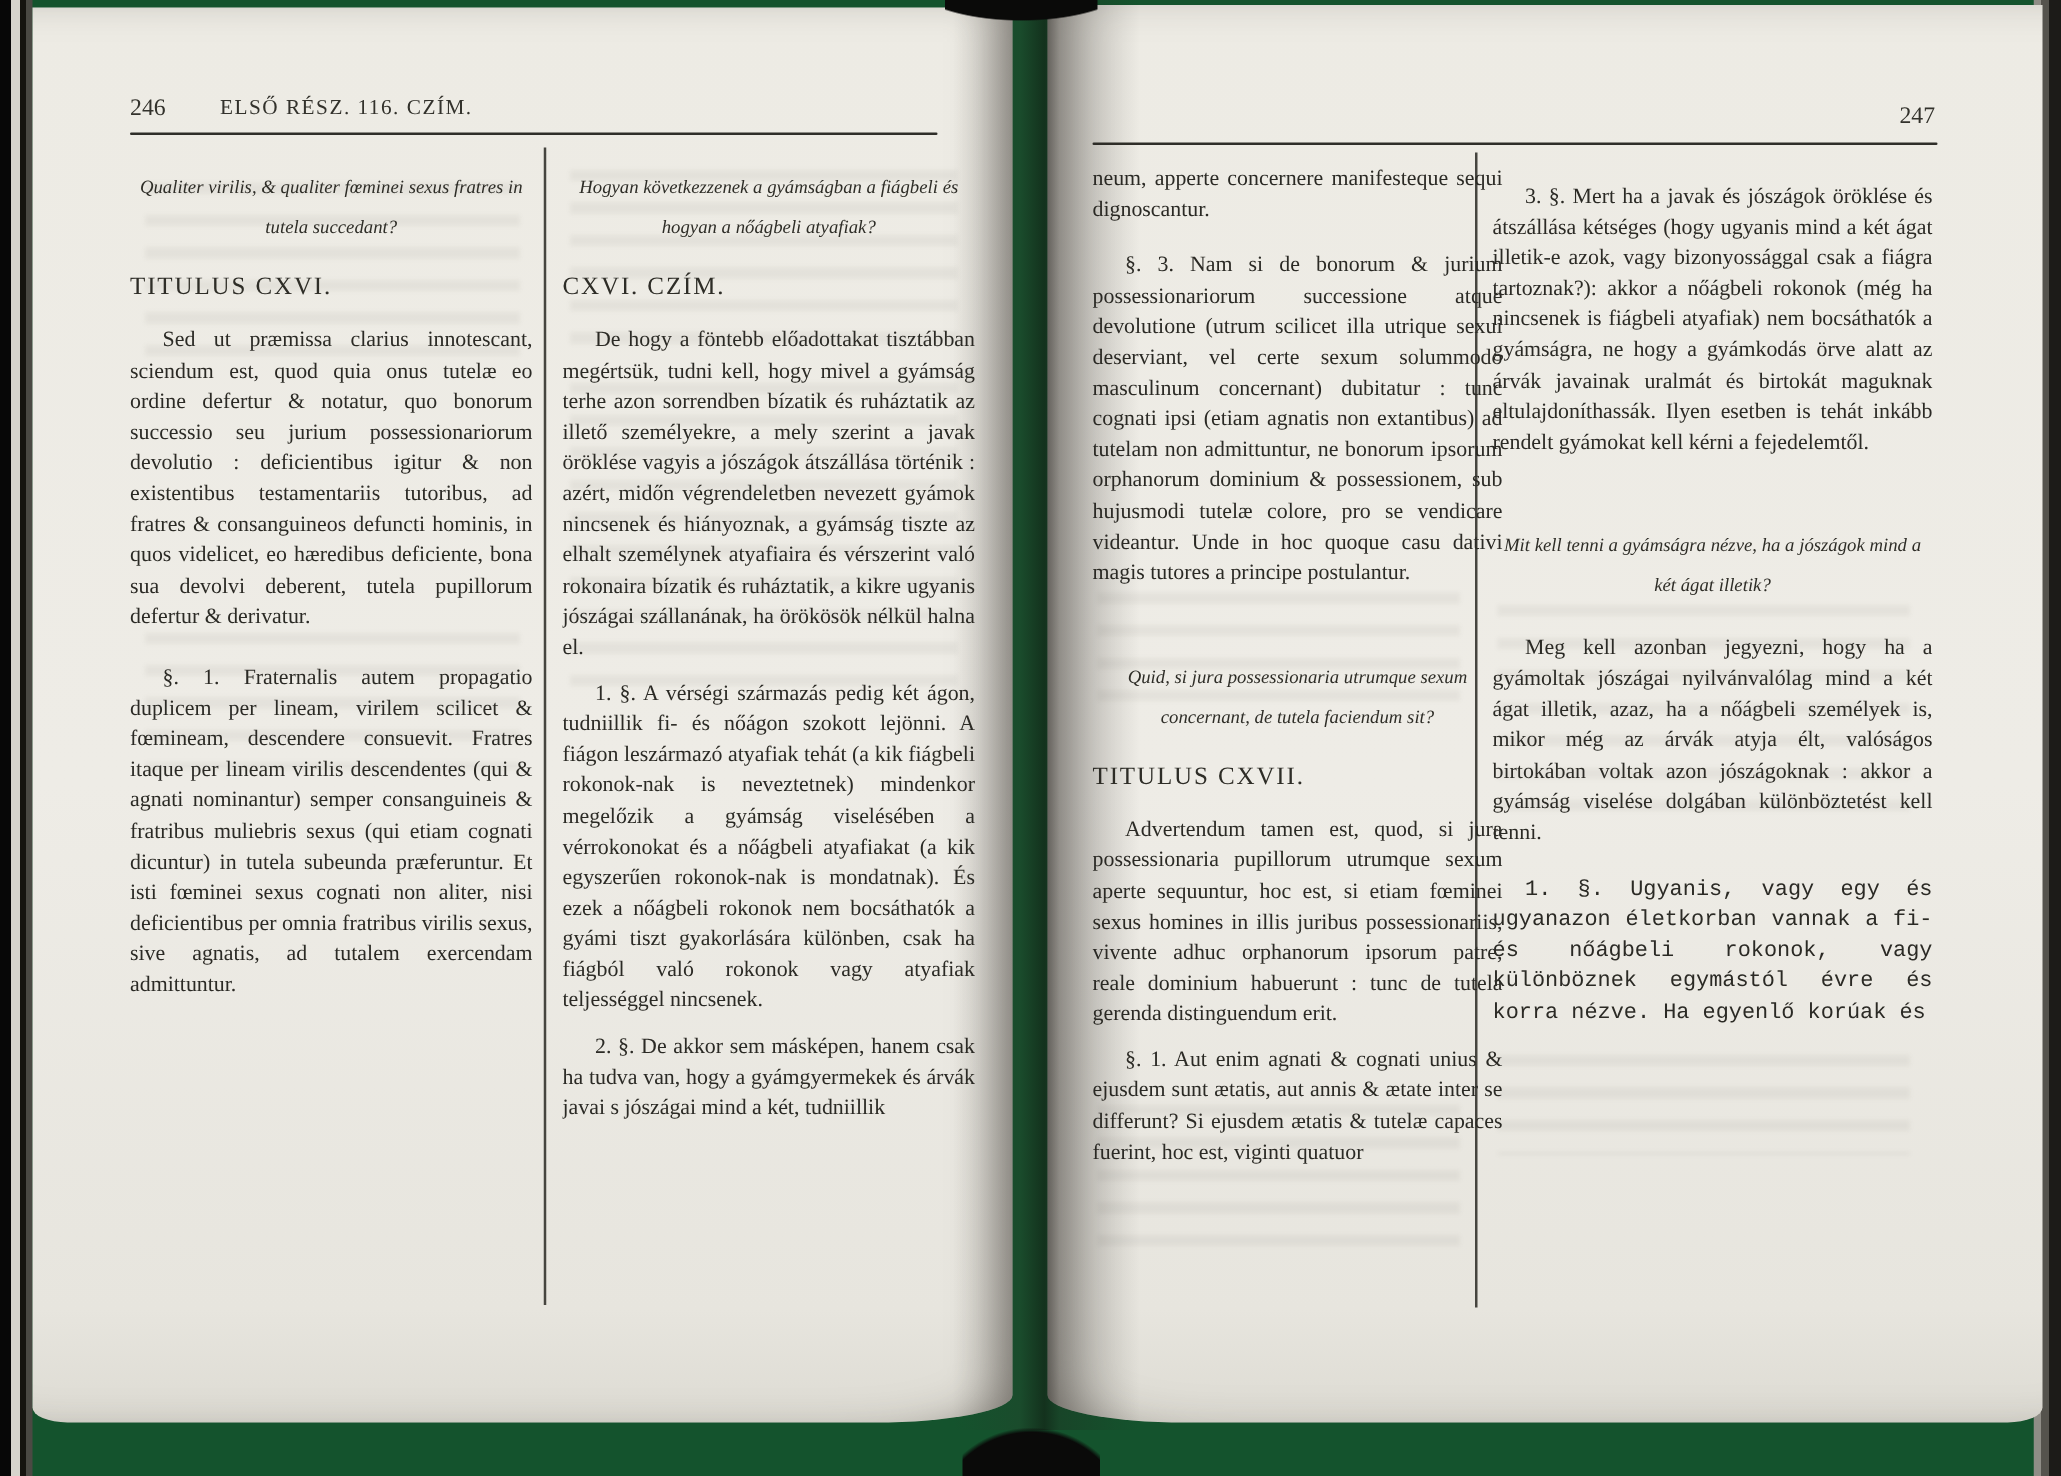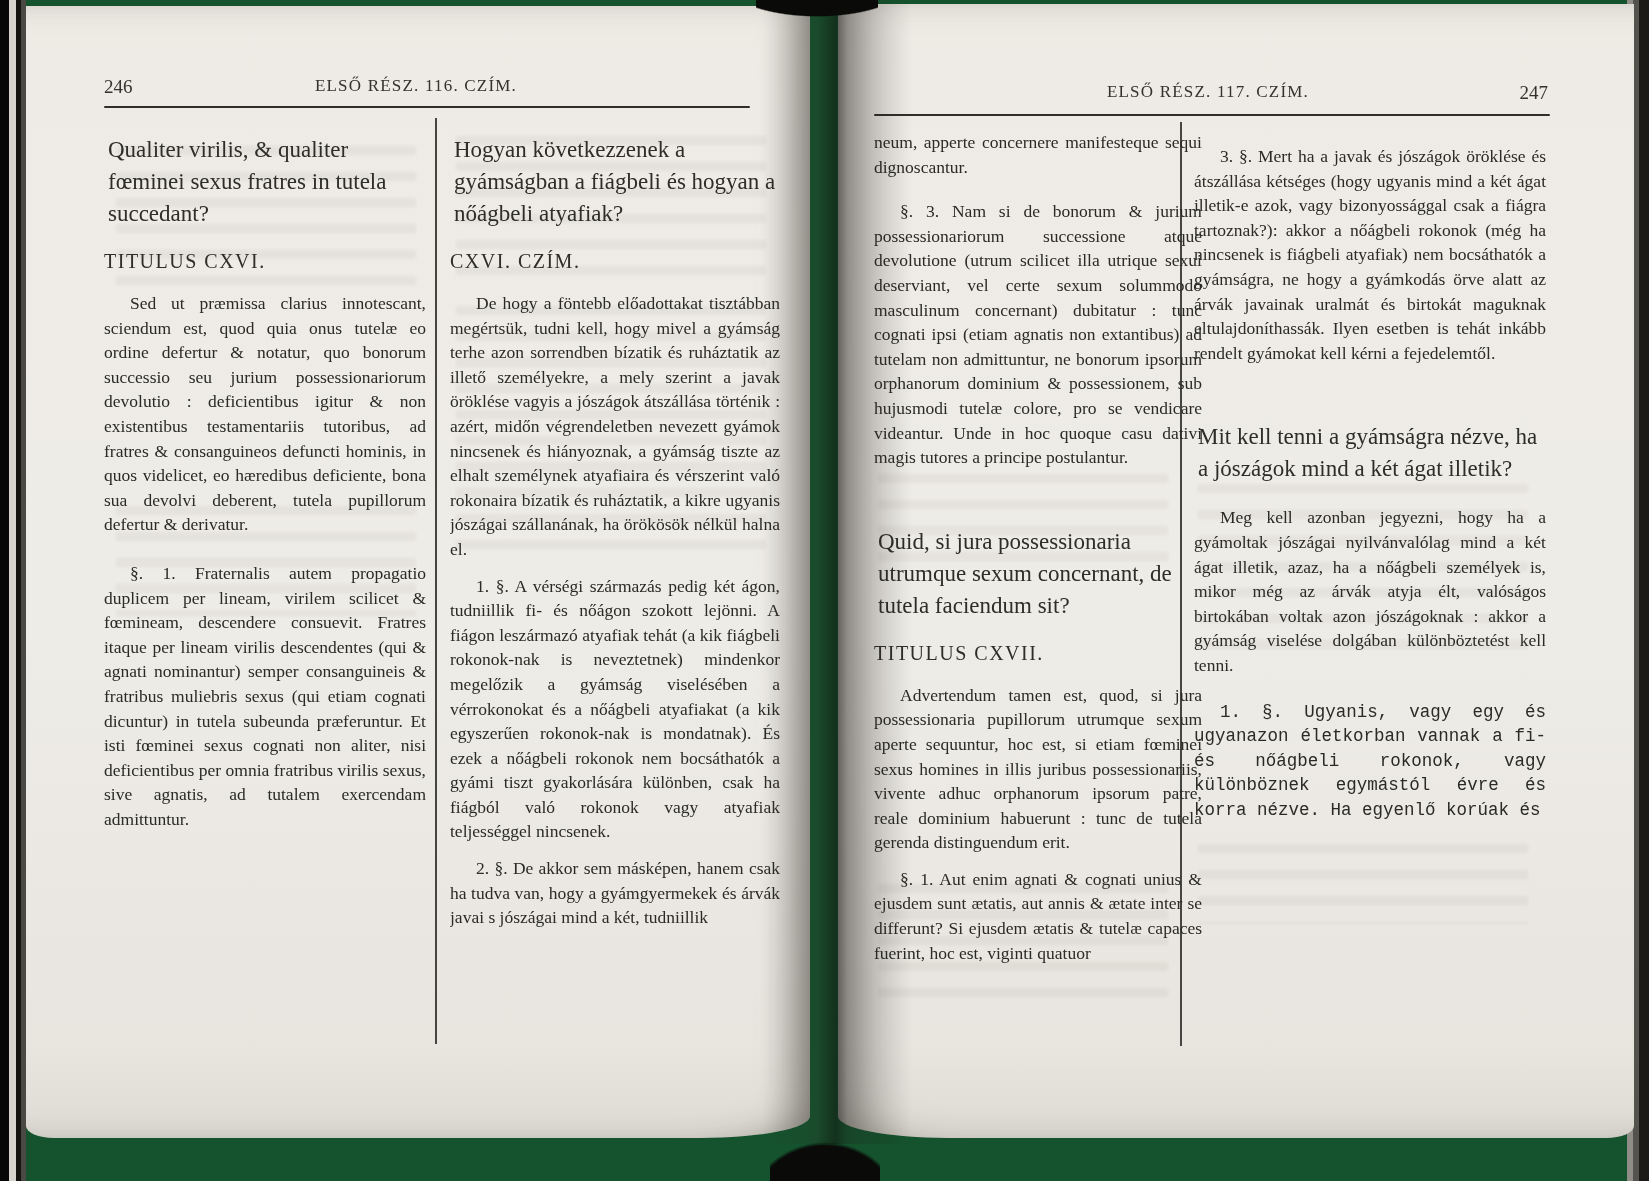--- a/index.html
+++ b/index.html
@@ -44,35 +44,35 @@
   .spine-wedge-top{
     position:absolute;left:756px;top:0;width:122px;height:36px;z-index:6;
     background:radial-gradient(130% 170% at 50% -55%,#0a0a09 58%,rgba(10,10,9,0) 60%);
   }
   .spine-wedge-bottom{
     position:absolute;left:770px;top:1096px;width:110px;height:86px;z-index:6;
     background:radial-gradient(120% 150% at 50% 145%,#0a0a09 58%,rgba(10,10,9,0) 61%);
   }
   .running-head{
     position:absolute;font-size:17px;letter-spacing:1.2px;color:#33322c;
-    text-align:center;white-space:nowrap;
+    text-align:left;white-space:nowrap;
   }
   .page-num{position:absolute;font-size:19px;color:#33322c;}
   .head-rule{position:absolute;height:2px;background:#2f2e29;border-radius:2px;}
   .divider{position:absolute;width:2px;background:#46453f;}
   .col{position:absolute;overflow:hidden;}
   .col p{
     margin:0 0 12px 0;
     font-size:17.5px;line-height:24.6px;
     text-align:justify;text-indent:26px;
   }
   .col p.noindent{text-indent:0;}
   .col-heading{
-    font-size:23px;line-height:32px;
-    text-align:left;margin:12px 4px 20px 4px;color:#2e2d27;
+    font-style:italic;font-size:15px;line-height:32px;
+    text-align:center;margin:12px 4px 20px 4px;color:#2e2d27;
   }
   .col-heading.mid{margin-top:56px;}
   .titulus{
     font-size:20px;letter-spacing:1.5px;text-align:left;
     margin:0 0 18px 0;color:#2e2d27;white-space:nowrap;
   }
   .ghost{
     position:absolute;pointer-events:none;opacity:.5;
     background:repeating-linear-gradient(180deg,
       rgba(112,110,100,.15) 0 9px,rgba(112,110,100,0) 9px 26px);
@@ -108,21 +108,20 @@
     <div class="col" style="left:424px;top:116px;width:330px;height:920px;">
       <div class="col-heading">Hogyan következzenek a gyámságban a fiágbeli és hogyan a nőágbeli atyafiak?</div>
       <div class="titulus">CXVI. CZÍM.</div>
       <p>De hogy a föntebb előadottakat tisztábban megértsük, tudni kell, hogy mivel a gyámság terhe azon sorrendben bízatik és ruháztatik az illető személyekre, a mely szerint a javak öröklése vagyis a jószágok átszállása történik : azért, midőn végrendeletben nevezett gyámok nincsenek és hiányoznak, a gyámság tiszte az elhalt személynek atyafiaira és vérszerint való rokonaira bízatik és ruháztatik, a kikre ugyanis jószágai szállanának, ha örökösök nélkül halna el.</p>
       <p>1. §. A vérségi származás pedig két ágon, tudniillik fi- és nőágon szokott lejönni. A fiágon leszármazó atyafiak tehát (a kik fiágbeli rokonok-nak is neveztetnek) mindenkor megelőzik a gyámság viselésében a vérrokonokat és a nőágbeli atyafiakat (a kik egyszerűen rokonok-nak is mondatnak). És ezek a nőágbeli rokonok nem bocsáthatók a gyámi tiszt gyakorlására különben, csak ha fiágból való rokonok vagy atyafiak teljességgel nincsenek.</p>
       <p>2. §. De akkor sem másképen, hanem csak ha tudva van, hogy a gyámgyermekek és árvák javai s jószágai mind a két, tudniillik</p>
     </div>
   </div>
 
   <div class="page page-right">
-    <div class="running-head" style="left:140px;width:460px;top:78px;">ELSŐ RÉSZ. 117. CZÍM.</div>
     <div class="page-num" style="left:650px;width:60px;top:78px;text-align:right;">247</div>
     <div class="head-rule" style="left:36px;top:110px;width:676px;"></div>
     <div class="divider" style="left:342px;top:118px;height:924px;"></div>
 
     <div class="ghost" style="left:40px;top:470px;width:290px;height:90px;"></div>
     <div class="ghost" style="left:40px;top:880px;width:290px;height:120px;"></div>
     <div class="ghost" style="left:360px;top:480px;width:330px;height:180px;"></div>
     <div class="ghost" style="left:360px;top:840px;width:330px;height:80px;"></div>
 
     <div class="col" style="left:36px;top:126px;width:328px;height:916px;">

